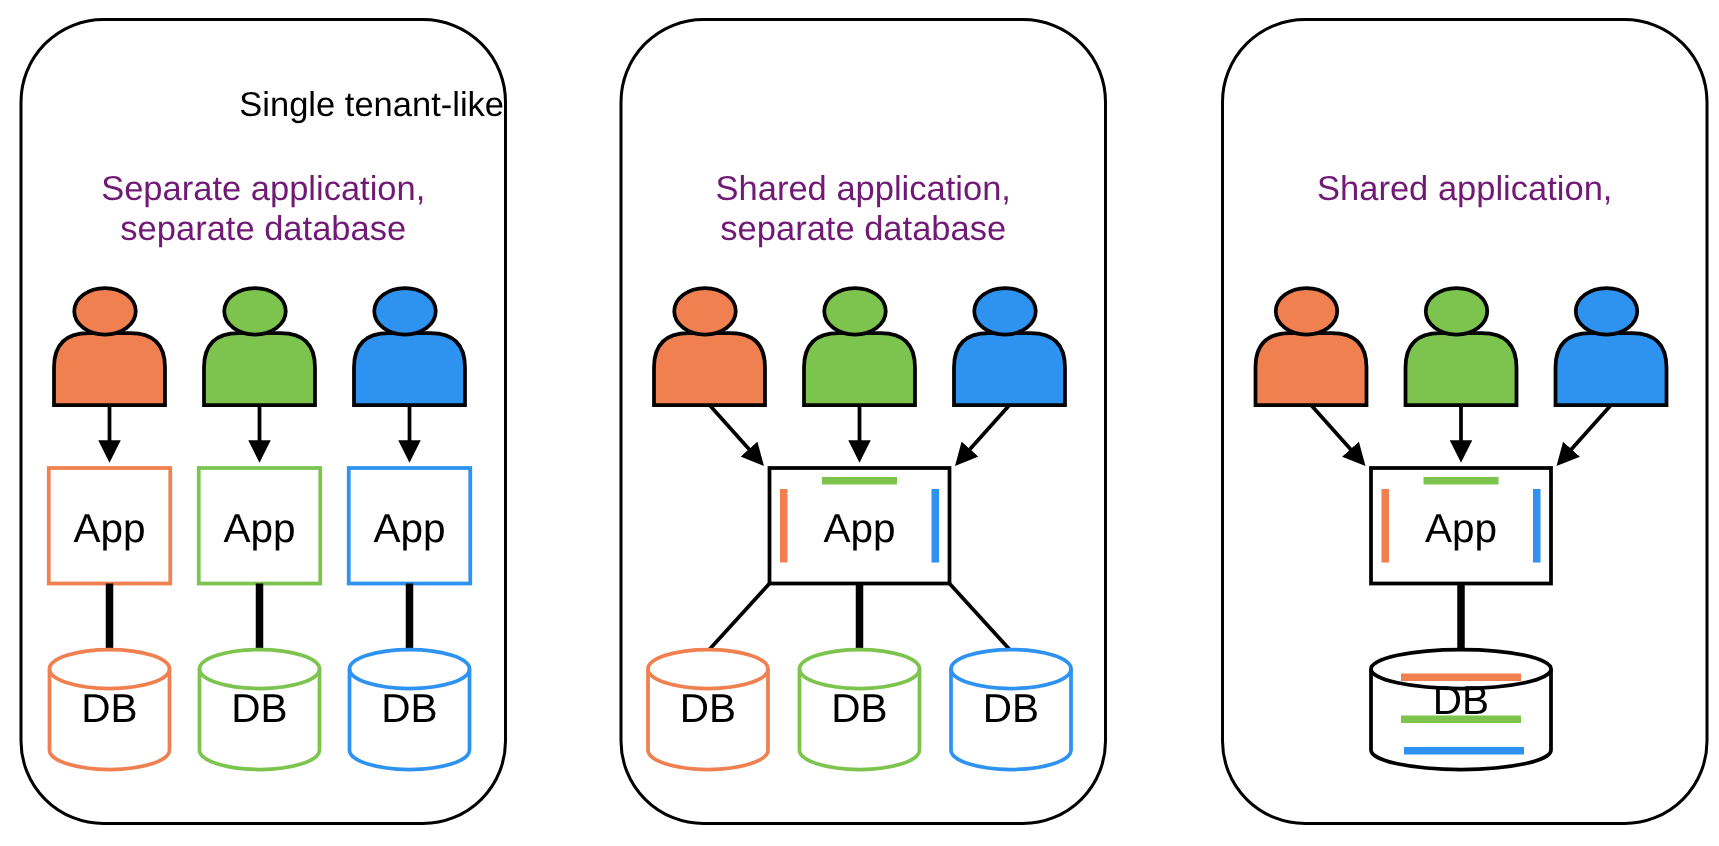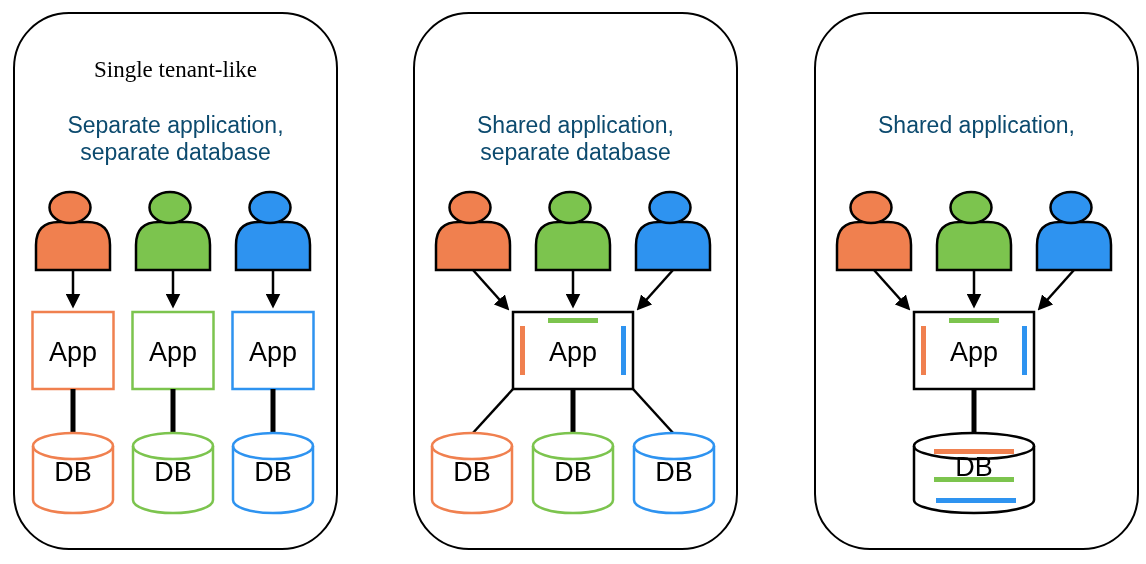--- a/index.html
+++ b/index.html
@@ -1,23 +1,23 @@
 <!DOCTYPE html>
 <html style="--orange: #F0804F; --green: #7CC44E; --blue: #2E93F0; --line: #000000; --background: #FFFFFF;"><head>
 <meta charset="utf-8">
 <style>
   html,body{margin:0;padding:0;background:#ffffff;font-family:"Liberation Sans",sans-serif;}
   .canvas{position:relative;width:1146px;height:564px;background:#fff;overflow:hidden;}
   .panel{position:absolute;top:12px;width:325px;height:538px;border:2px solid #000;
          border-radius:56px;box-sizing:border-box;background:#fff;}
   .panel-1{left:13px;} .panel-2{left:413px;} .panel-3{left:814px;}
-  .title{position:absolute;left:0;right:0;top:42px;text-align:center;
-         font-size:23px;line-height:27px;color:#000;font-family:Liberation Serif, serif;}
+  .title{position:absolute;left:0;right:0;top:42px;text-align:right;
+         font-size:23px;line-height:27px;color:#000;}
   .subtitle{position:absolute;left:0;right:0;top:98px;text-align:center;
-            font-size:23px;line-height:27px;color:#0c4a6e;}
+            font-size:23px;line-height:27px;color:#701a75;}
   .panel svg{position:absolute;left:-2px;top:-2px;}
   
   .f-orange{fill:var(--orange);} .f-green{fill:var(--green);} .f-blue{fill:var(--blue);}
   .s-orange{stroke:var(--orange);} .s-green{stroke:var(--green);} .s-blue{stroke:var(--blue);}
   .person{stroke:#000;stroke-width:2.5;}
   .box{fill:#fff;stroke-width:2.5;}
   .s-black{stroke:#000;}
   .cyl{fill:#fff;stroke-width:2.5;}
   .rim{fill:none;stroke-width:2.5;}
   .stem{stroke:#000;stroke-width:2.5;fill:none;}

